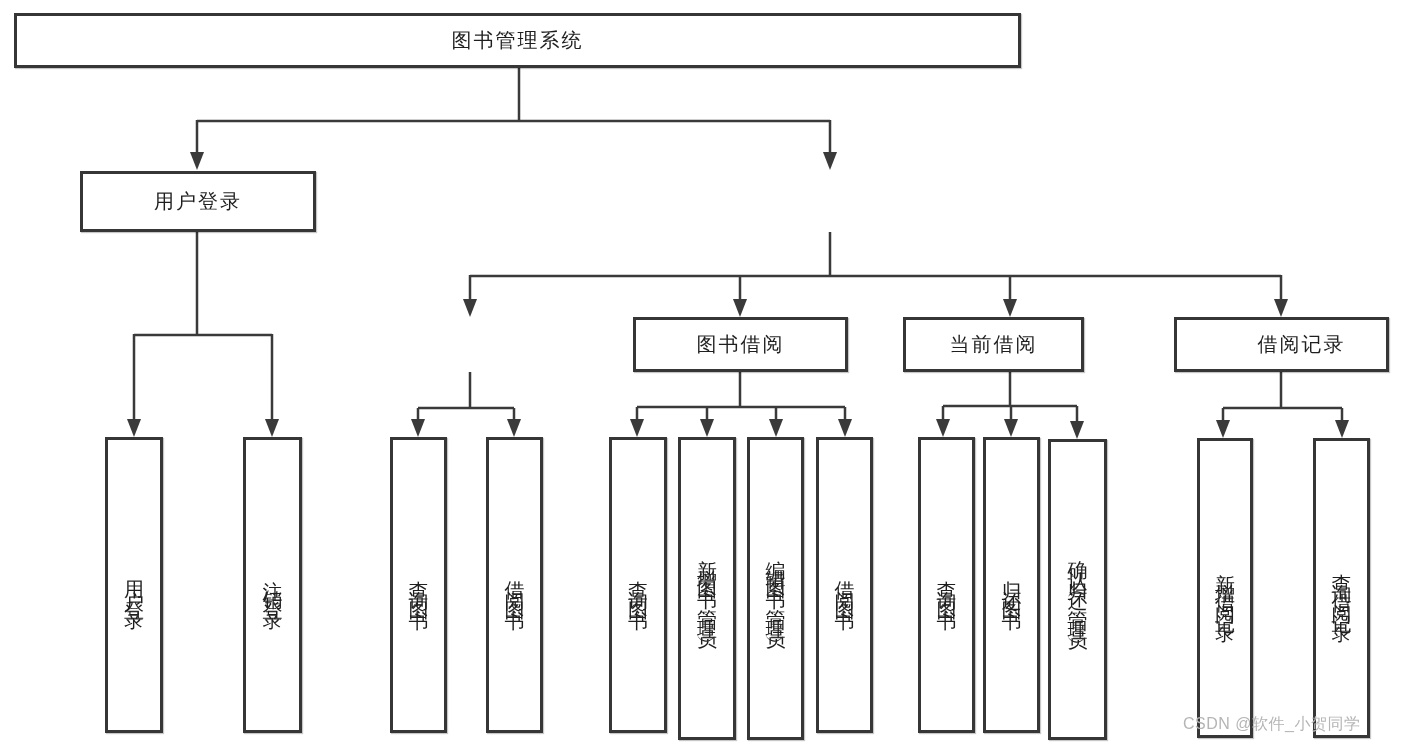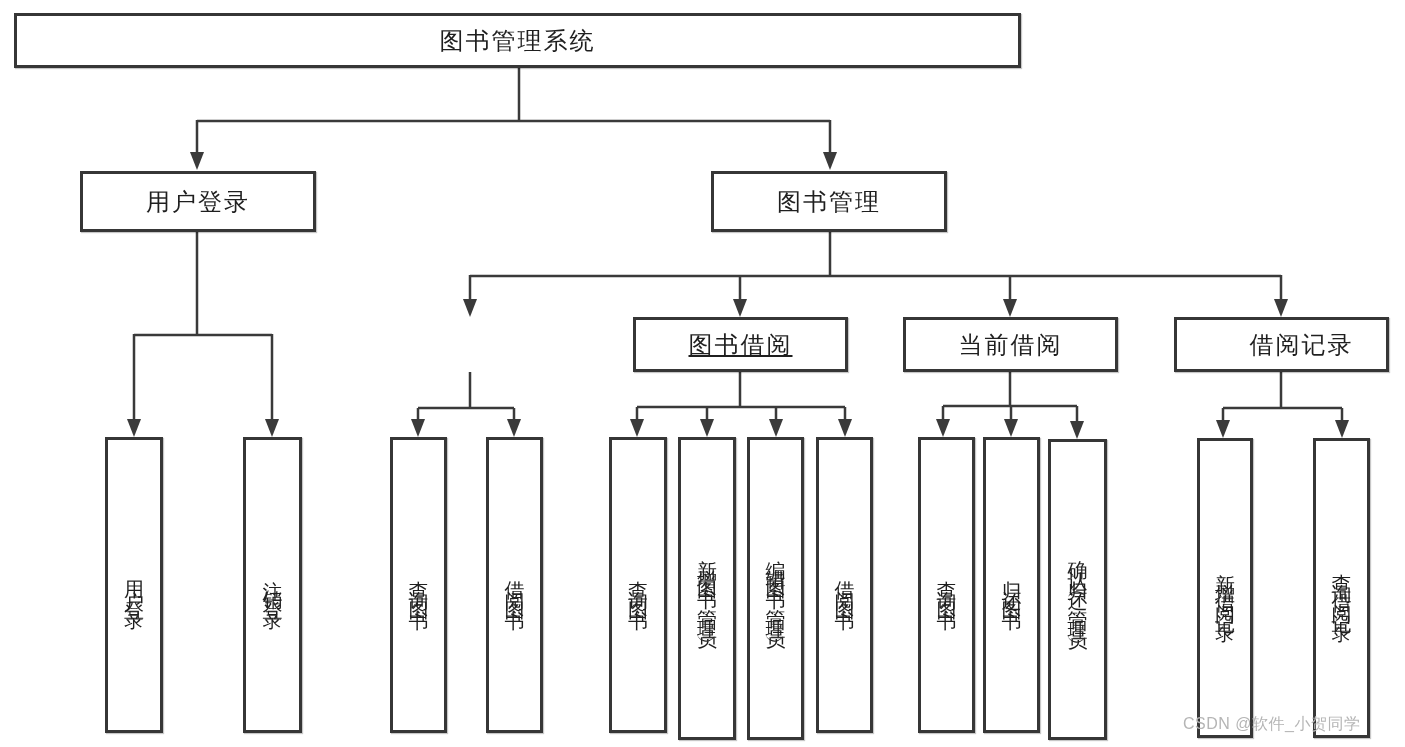--- a/index.html
+++ b/index.html
@@ -27,21 +27,21 @@
     background: #ffffff;
     border: 3px solid #363636;
     box-shadow: 1px 1px 1px rgba(0,0,0,0.22);
     display: flex;
     align-items: center;
     justify-content: center;
     z-index: 2;
     color: #1f1f1f;
   }
   .hnode {
-    font-size: 24px;
+    font-size: 20px;
     letter-spacing: 2px;
     white-space: nowrap;
   }
   .vnode span.vtext {
     writing-mode: vertical-rl;
     text-orientation: mixed;
     font-size: 20px;
     line-height: 1.05;
     letter-spacing: 10px;
     white-space: nowrap;
@@ -103,28 +103,25 @@
     </g>
   </svg>
 
   <div class="node hnode" style="left:14px; top:13px; width:1007px; height:55px;">
     <span>图书管理系统</span>
   </div>
 
   <div class="node hnode" style="left:80px; top:171px; width:236px; height:61px;">
     <span>用户登录</span>
   </div>
-  <div class="node hnode" style="left:711px; top:171px; width:236px; height:61px;">
-    <span>图书管理</span>
-  </div>
 
-  <div class="node hnode" style="left:633px; top:317px; width:215px; height:55px;text-decoration:underline;">
+  <div class="node hnode" style="left:633px; top:317px; width:215px; height:55px;">
     <span>图书借阅</span>
   </div>
-  <div class="node hnode" style="left:903px; top:317px; width:215px; height:55px;">
+  <div class="node hnode" style="left:903px; top:317px; width:181px; height:55px;">
     <span>当前借阅</span>
   </div>
   <div class="node hnode" style="left:1174px; top:317px; width:215px; height:55px;padding-left:40px;">
     <span>借阅记录</span>
   </div>
 
   <div class="node vnode" style="left:105px; top:437px; width:58px; height:296px;">
     <span class="vtext">用户登录</span>
   </div>
   <div class="node vnode" style="left:243px; top:437px; width:59px; height:296px;">

